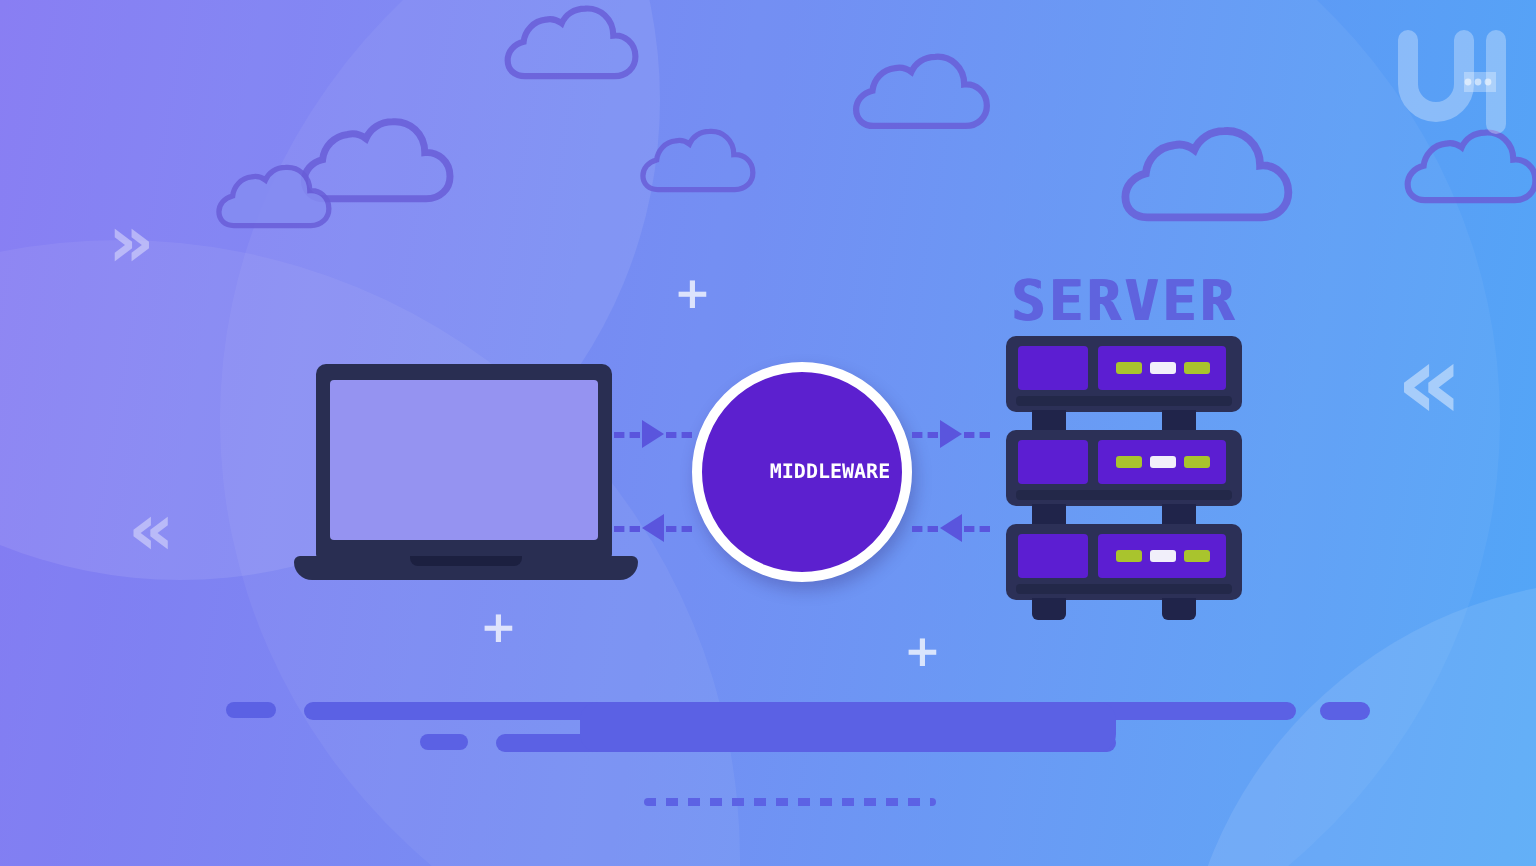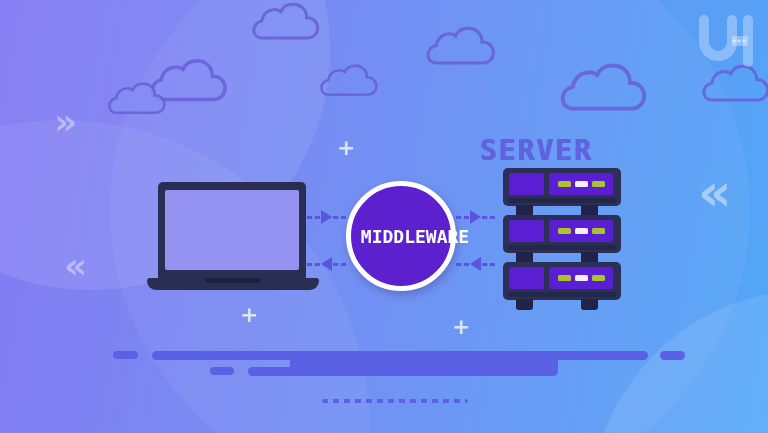--- a/index.html
+++ b/index.html
@@ -40,21 +40,21 @@
     left:58px;top:0;width:56px;height:5px;position:absolute;
     background:#1c2040;border-radius:0 0 4px 4px;
   }
   
   .mw-circle{
     left:346px;top:181px;width:110px;height:110px;
     background:#5c20cf;border:5px solid #ffffff;border-radius:50%;
     box-sizing:border-box;display:flex;align-items:center;justify-content:center;
     box-shadow:2px 4px 8px rgba(40,20,90,0.25);
   }
-  .mw-text{color:#ffffff;font-weight:bold;font-size:18px;letter-spacing:0;margin-left:28px;}
+  .mw-text{color:#ffffff;font-weight:bold;font-size:10px;letter-spacing:0;margin-left:28px;}
   
   .arrow{position:absolute;display:flex;align-items:center;height:14px;}
   .arrow .dash{height:0;border-top:3px dashed #5a55dd;flex:0 0 13px;}
   .arrow .head-right{width:0;height:0;border-top:7px solid transparent;border-bottom:7px solid transparent;border-left:11px solid #5a55dd;margin:0 1px;}
   .arrow .head-left{width:0;height:0;border-top:7px solid transparent;border-bottom:7px solid transparent;border-right:11px solid #5a55dd;margin:0 1px;}
   
   .server{left:503px;top:168px;width:118px;}
   .server-unit{
     position:relative;width:118px;height:38px;
     background:#2c3057;border-radius:5px;box-sizing:border-box;padding:5px;
@@ -171,21 +171,21 @@
     <span class="dash"></span>
     <span class="head-right"></span>
     <span class="dash"></span>
   </div>
   <div class="arrow" style="left:456px;top:257px">
     <span class="dash"></span>
     <span class="head-left"></span>
     <span class="dash"></span>
   </div>
 
-  <div class="sect-label" style="left:456px;top:136px">SERVER</div>
+  <div class="sect-label" style="left:482px;top:136px">SERVER</div>
   <div class="abs server">
     <div class="server-unit">
       <div class="panel panel-left"></div>
       <div class="panel panel-right">
         <span class="light" style="background: rgb(169, 196, 45);"></span>
         <span class="light" style="background: rgb(241, 239, 250);"></span>
         <span class="light" style="background: rgb(169, 196, 45);"></span>
       </div>
       <div class="unit-bottom"></div>
     </div>

